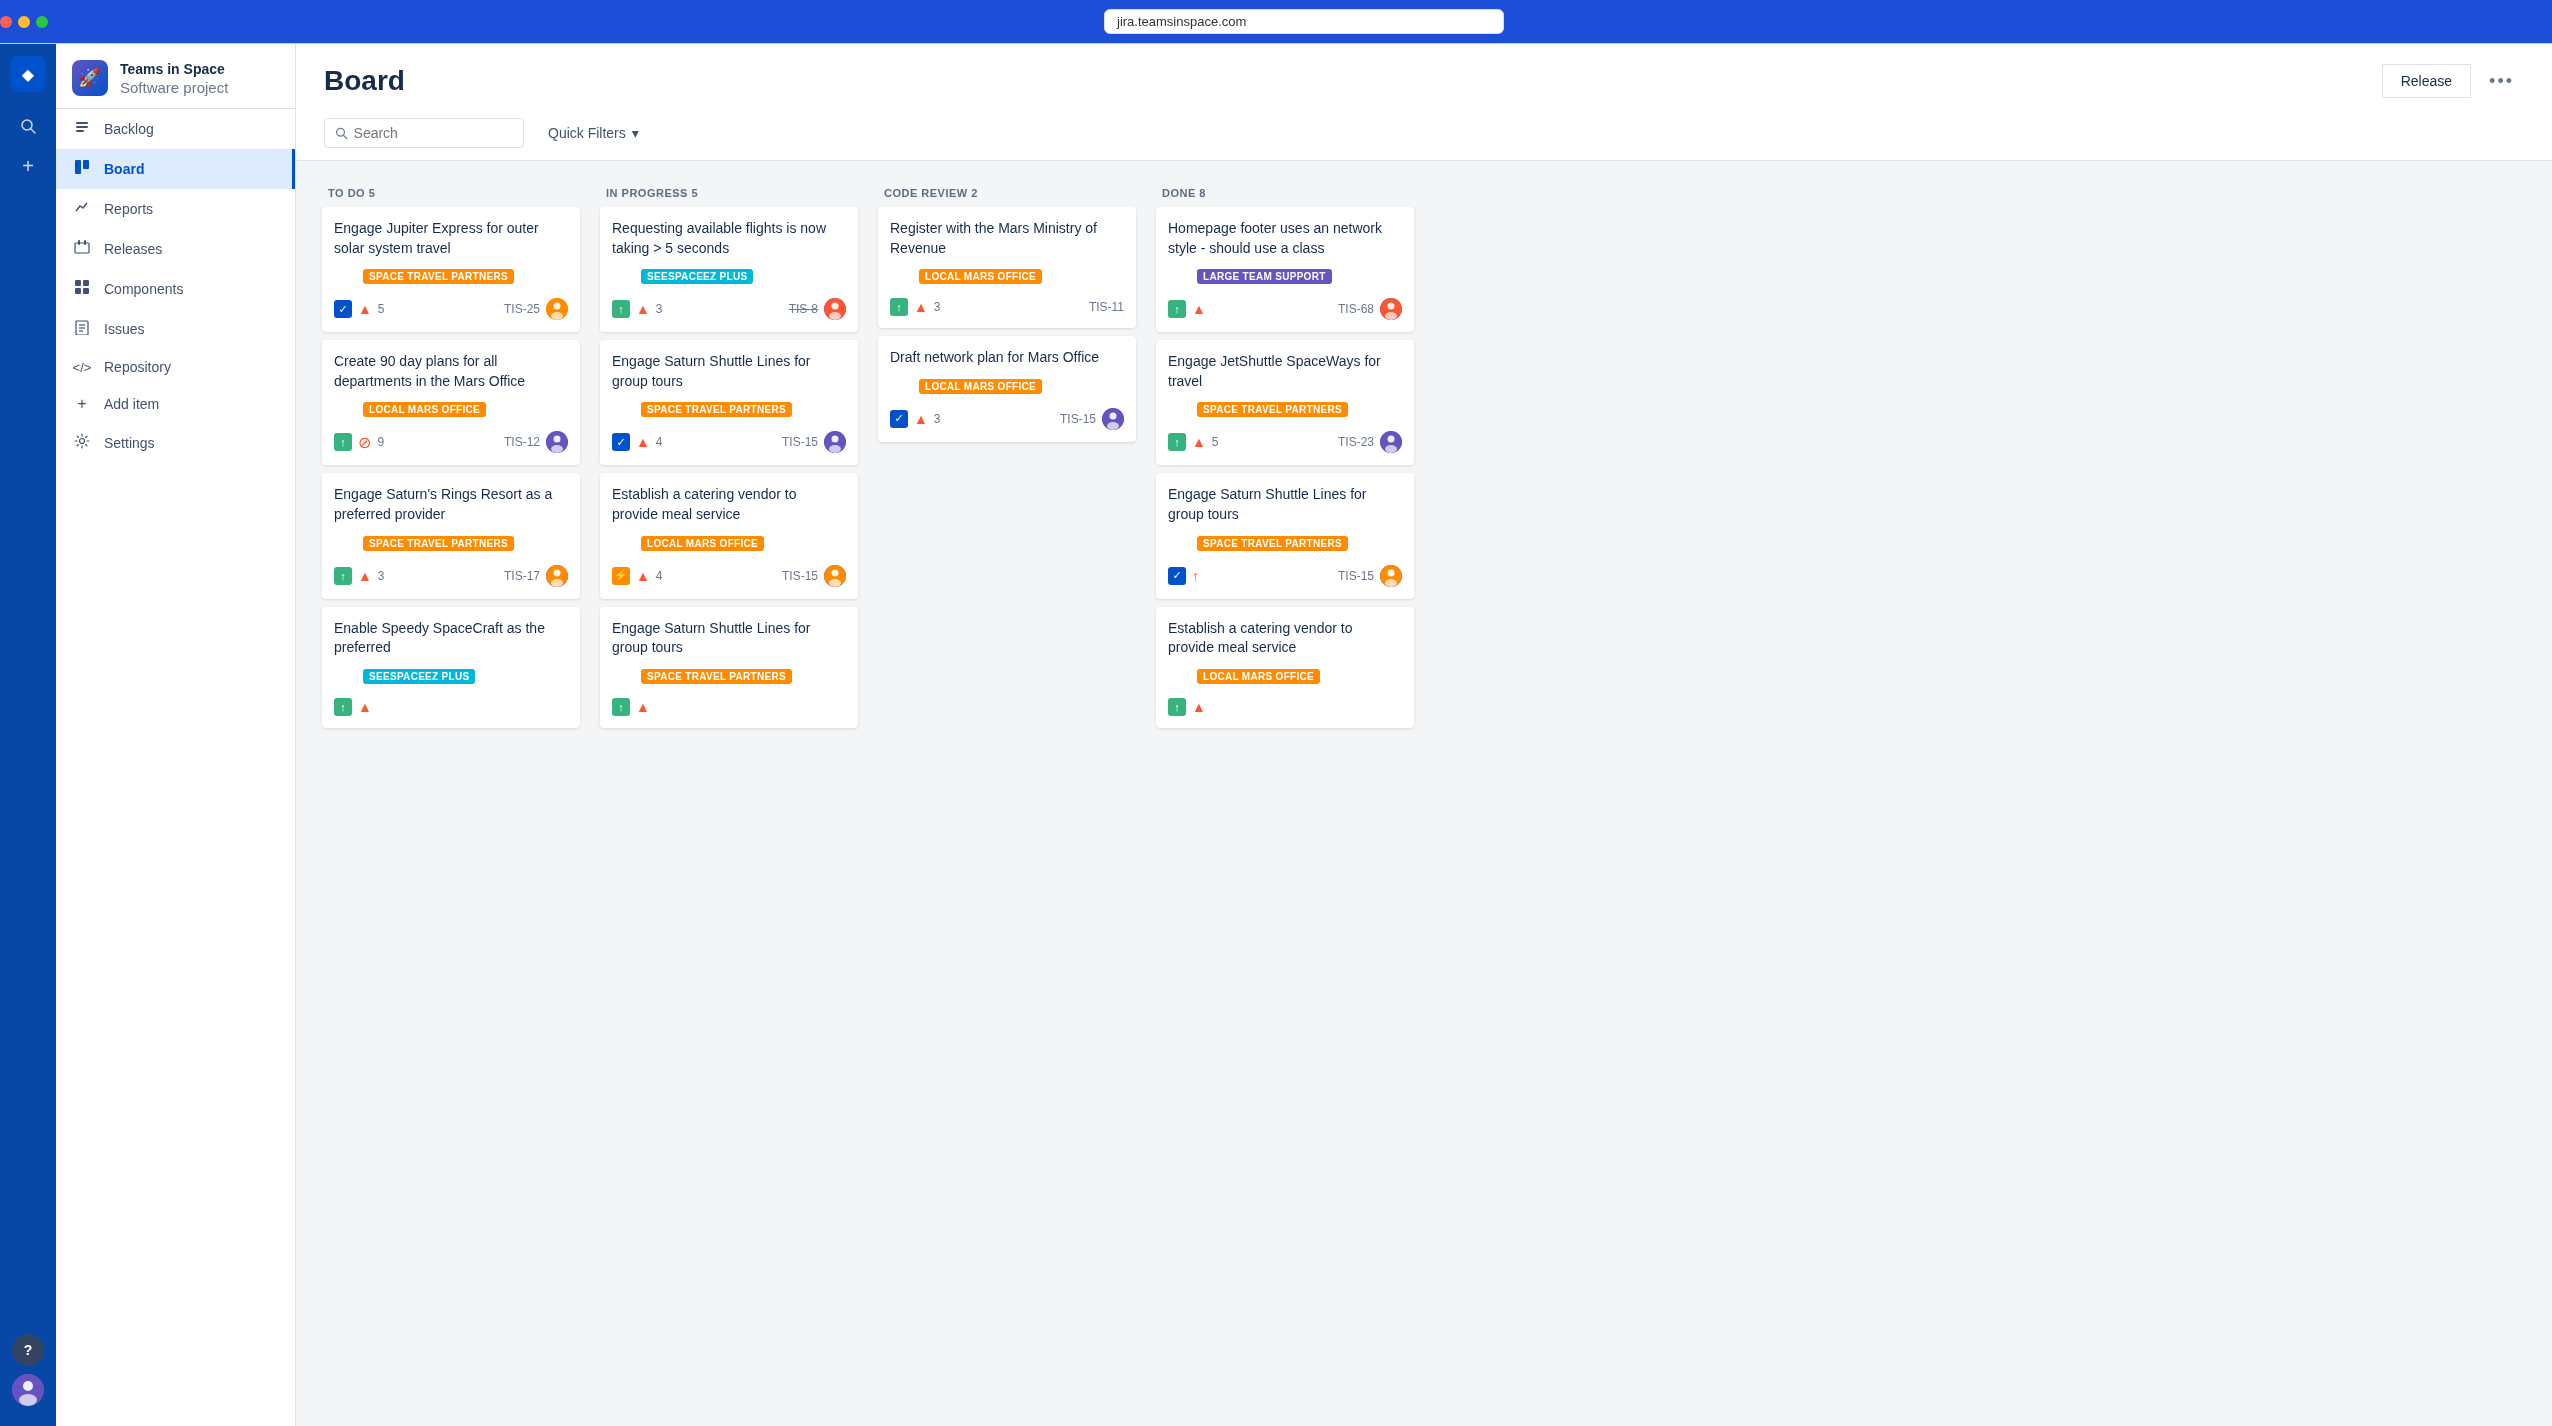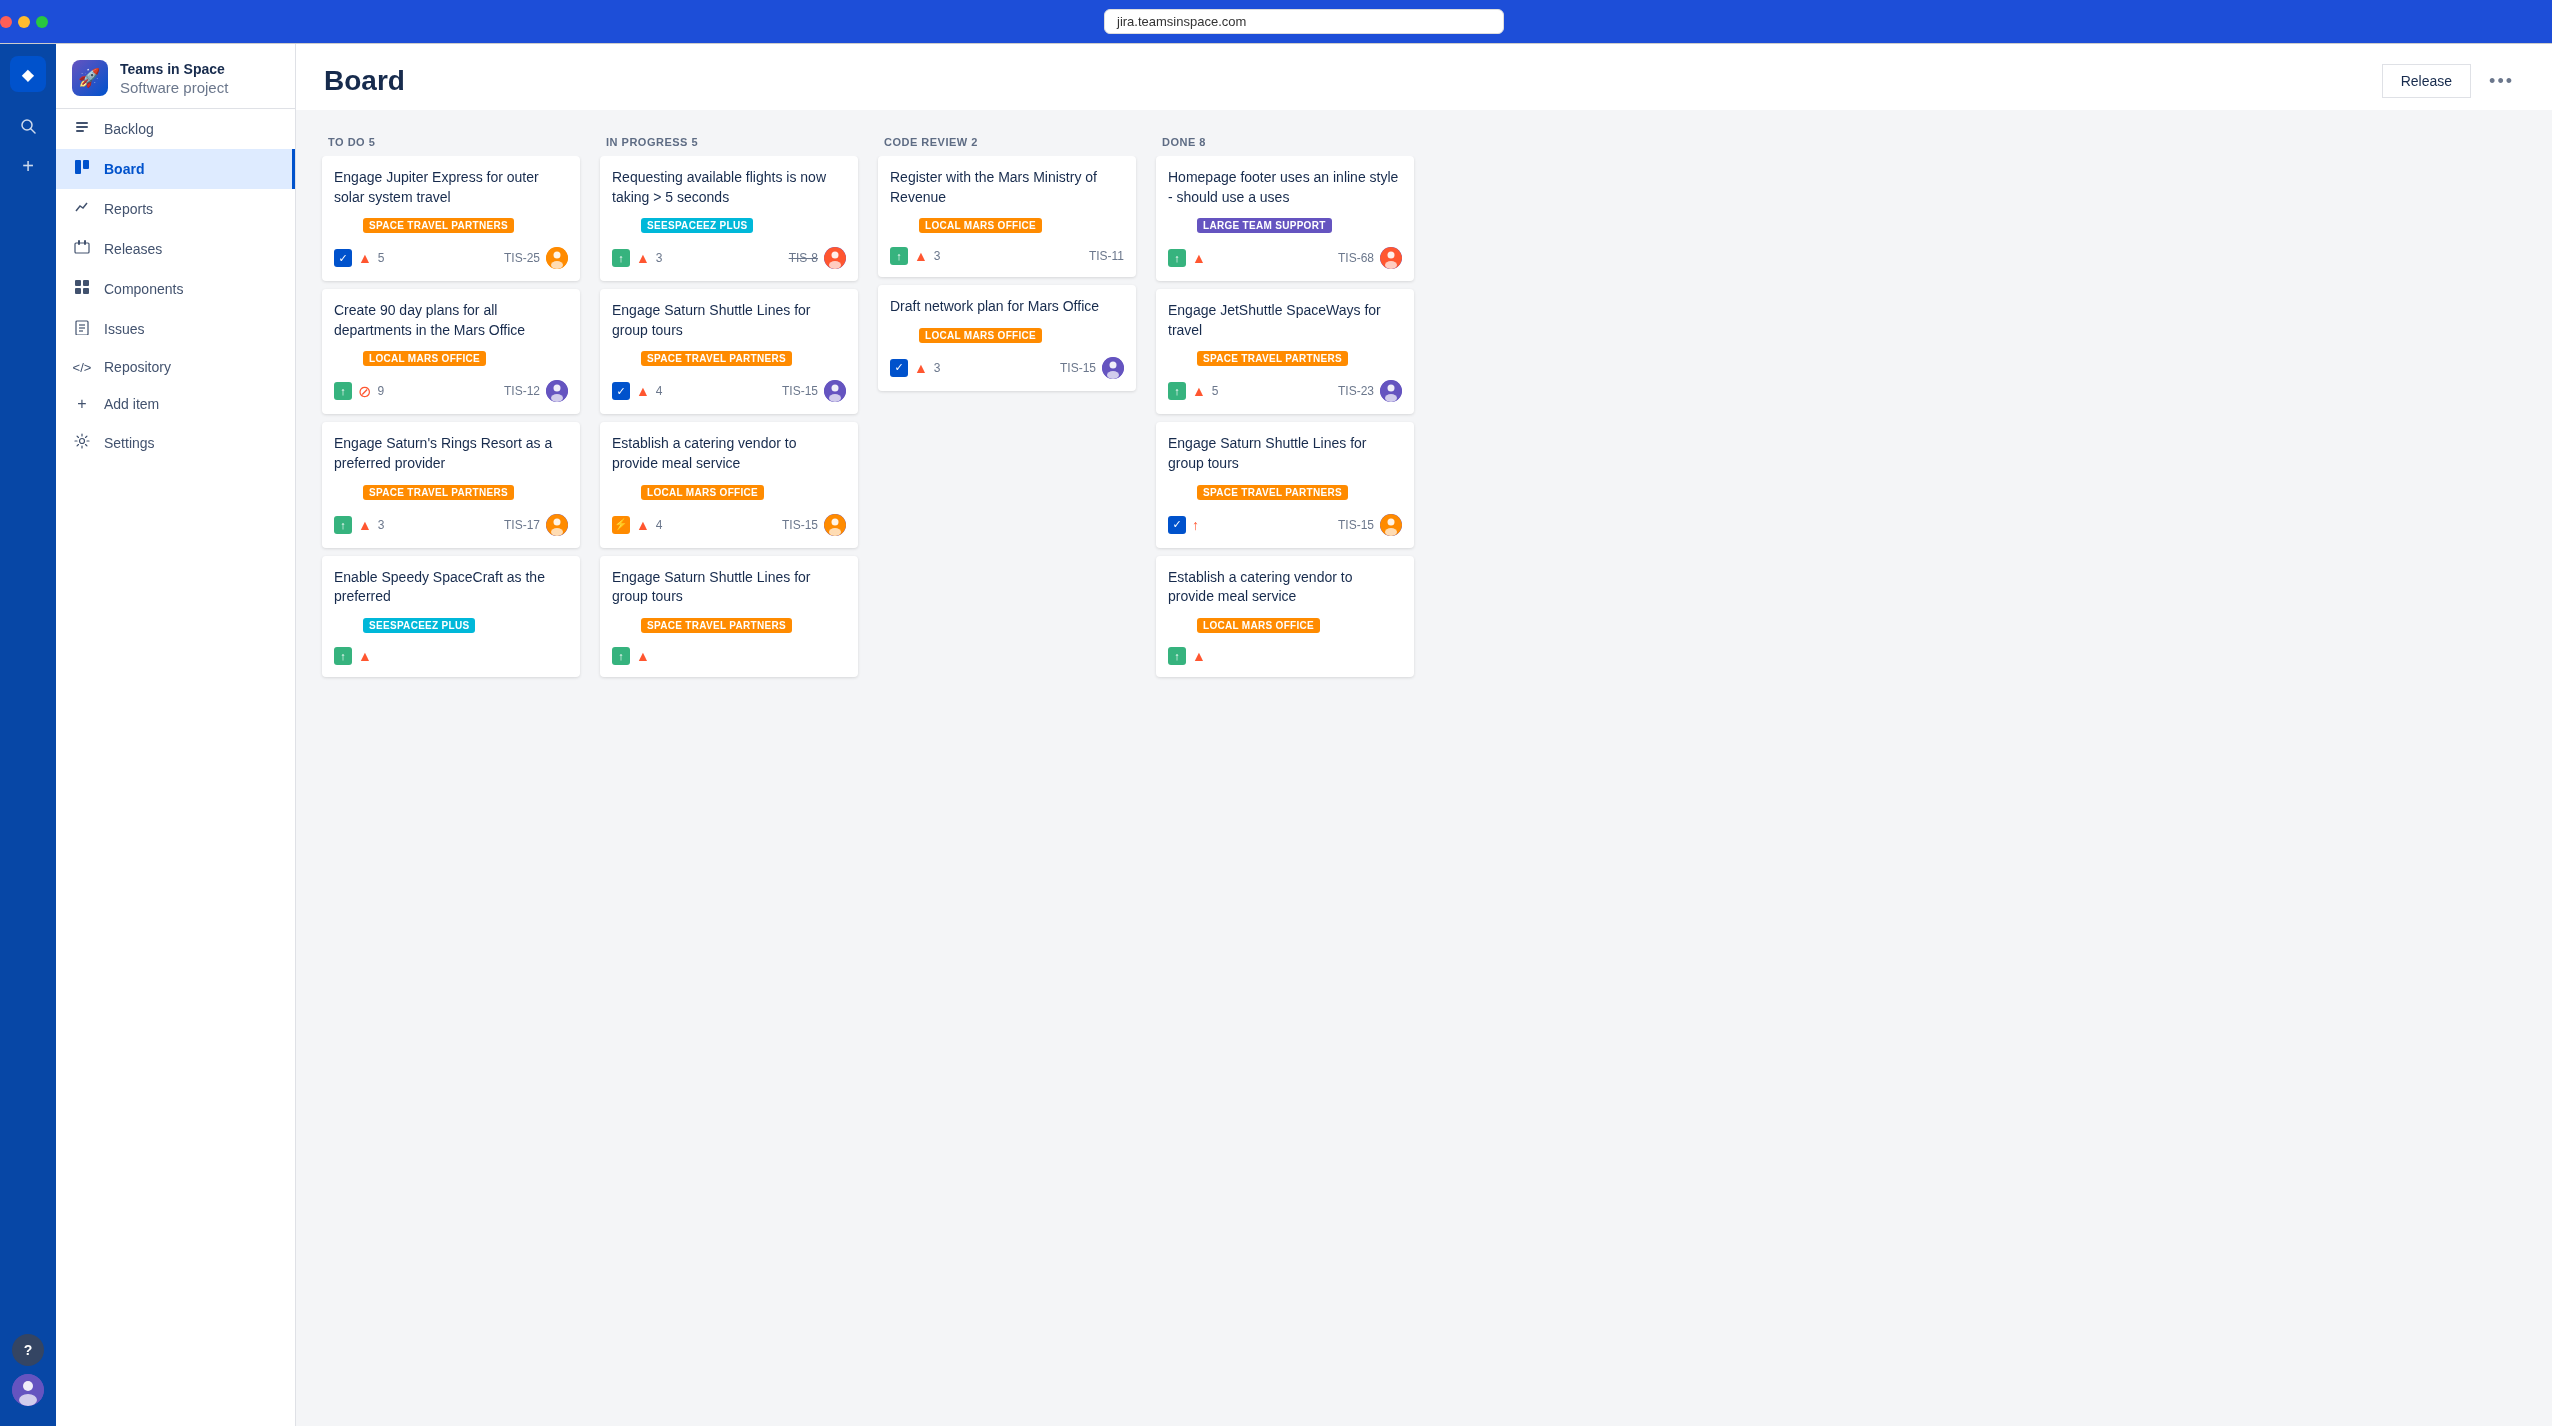--- a/index.html
+++ b/index.html
@@ -434,20 +434,33 @@
 
   <div class="main-content">
     <div class="board-header">
       <h1 class="board-title">Board</h1>
       <div class="header-actions">
         <button class="release-btn">Release</button>
         <button class="more-btn">•••</button>
       </div>
     </div>
 
+    <div class="board-toolbar">
+      <div class="search-box">
+        <svg width="14" height="14" viewBox="0 0 16 16" fill="none">
+            <circle cx="7" cy="7" r="5" stroke="#6b778c" stroke-width="1.5"></circle>
+            <line x1="11" y1="11" x2="15" y2="15" stroke="#6b778c" stroke-width="1.5" stroke-linecap="round"></line>
+          </svg>
+        <input type="text" placeholder="Search" style="">
+      </div>
+      <button class="quick-filters-btn">
+        <span>Quick Filters</span>
+        <span>▾</span>
+      </button>
+    </div>
 
     <div class="board-area">
       <div class="board-columns">
 
         <div class="board-column">
           <div class="column-header">
             <span>TO DO</span>
             <span> <span>5</span></span>
           </div>
           <div class="column-cards">
@@ -632,21 +645,21 @@
         </div>
 
         <div class="board-column">
           <div class="column-header">
             <span>DONE</span>
             <span> <span>8</span></span>
           </div>
           <div class="column-cards">
 
             <div class="card">
-              <div class="card-title">Homepage footer uses an inline style - should use a uses</div>
+              <div class="card-title">Homepage footer uses an network style - should use a class</div>
               <div><span class="card-tag tag-purple">LARGE TEAM SUPPORT</span></div>
               <div class="card-footer">
                 <div class="card-icon icon-story">↑</div>
                 <span class="priority-icon">▲</span>
                 <span class="card-count"></span>
                 <span class="card-id active">TIS-68</span>
                 <div class="card-avatar">
                   <svg width="22" height="22" viewBox="0 0 22 22">
                       <circle cx="11" cy="11" r="11" fill="#ff5630"></circle>
                       <circle cx="11" cy="8" r="3.5" fill="rgba(255,255,255,0.9)"></circle>

